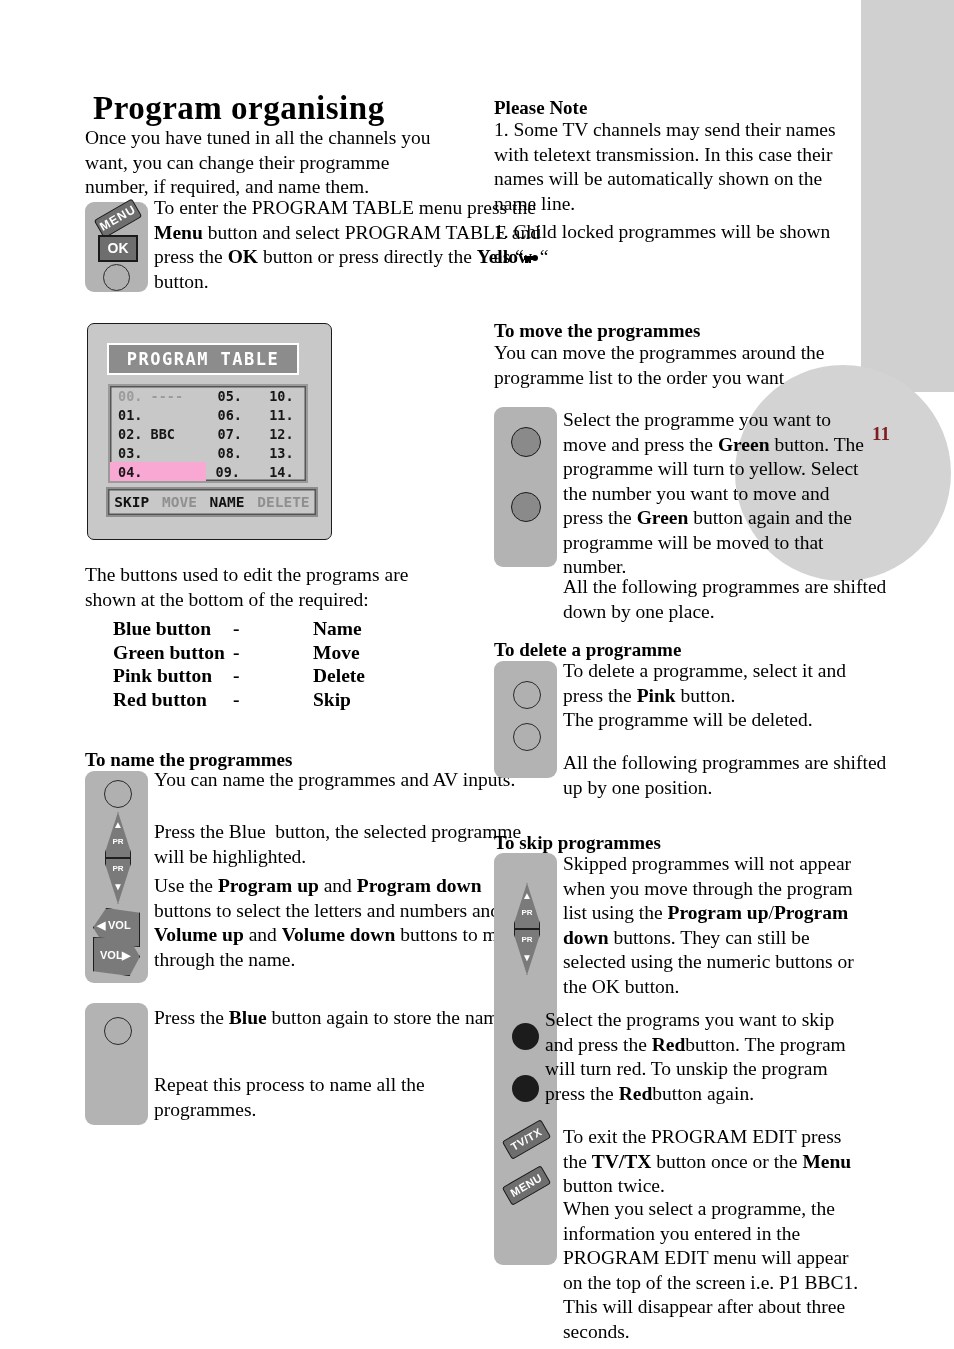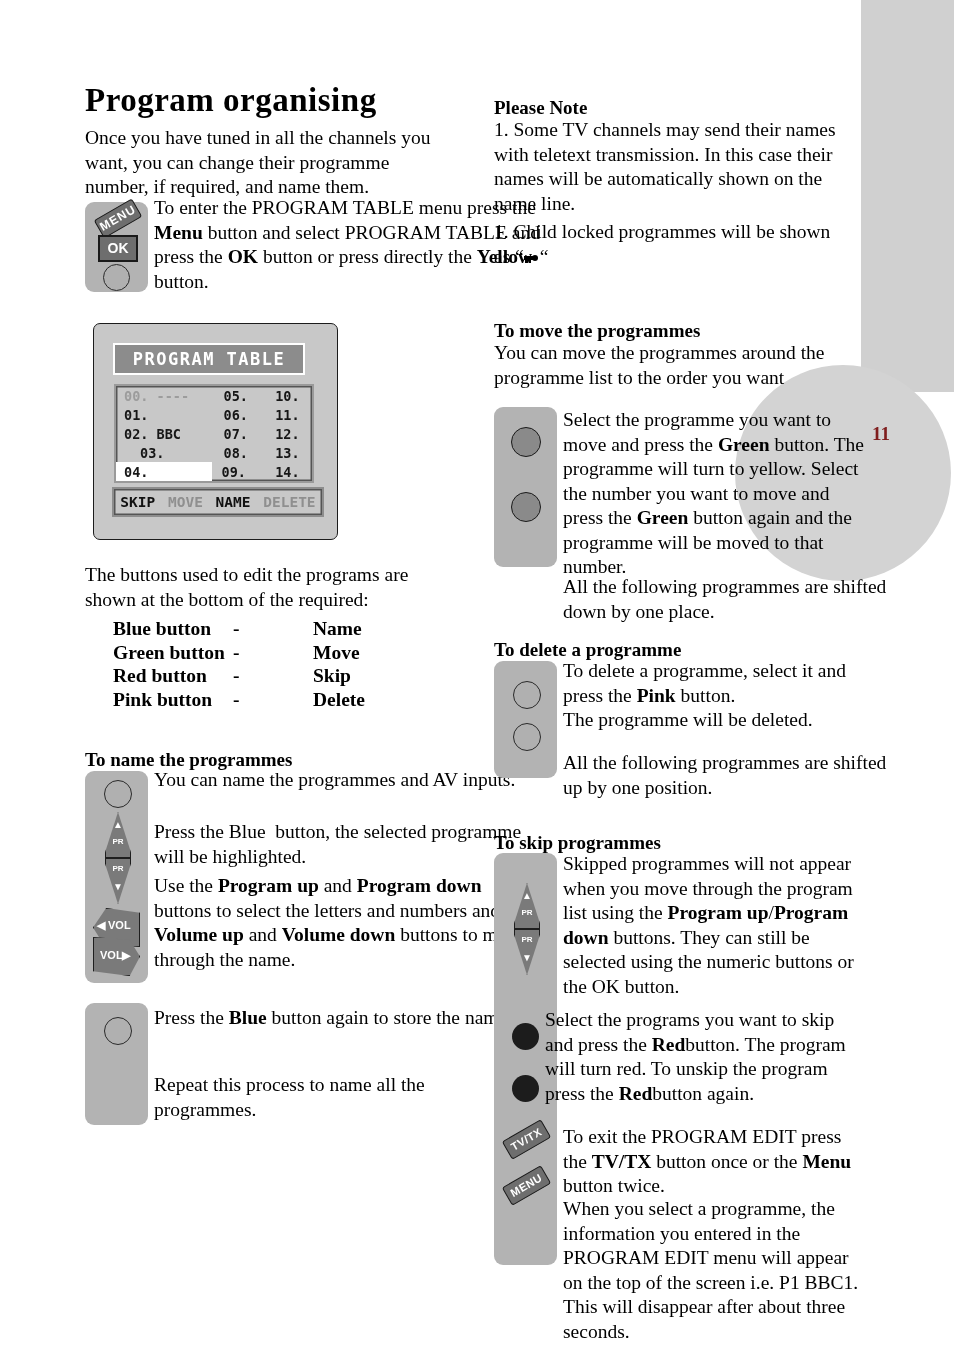--- a/index.html
+++ b/index.html
@@ -50,21 +50,21 @@
     top: 0;
   }
   .col-left { left: 85px; width: 385px; }
   .col-right { left: 494px; width: 370px; }
 
   h1.title {
     font-family: "Liberation Serif", serif;
     font-weight: bold;
     font-size: 33px;
     letter-spacing: 0.5px;
-    margin: 0;
+    margin: 8px;
     padding: 0;
     position: absolute;
     top: 82px;
     left: 0;
     white-space: nowrap;
   }
 
   p.body {
     font-size: 19.5px;
     line-height: 24.5px;
@@ -167,21 +167,21 @@
   .tv-list table {
     border-collapse: collapse;
     font-family: "DejaVu Sans Mono", monospace;
     font-weight: bold;
     font-size: 13.5px;
     color: #161616;
     width: 100%;
   }
   .tv-list td { padding: 1.5px 0 1.5px 0; white-space: pre; }
   .tv-list td.dim { color: #9c9c9c; }
-  .tv-list td.hl { background: #ffffff; }
+  .tv-list td.hl { background: #f9a8d4; }
   .tv-actions {
     position: absolute;
     background: #c8c8c8;
     border: 2px solid #8d8d8d;
     box-shadow: 0 0 0 1.5px #555 inset;
     font-family: "DejaVu Sans Mono", monospace;
     font-weight: bold;
     font-size: 14.5px;
     display: flex;
     align-items: center;
@@ -247,21 +247,21 @@
   <div class="panel" style="left:0px; top:202px; width:63px; height:90px;">
     <div class="menu-key rot-menu" style="left:11px; top:6px; width:42px; height:19px; font-size:12px; line-height:19px; letter-spacing:1px;">MENU</div>
     <div class="ok-key" style="left:13px; top:33px; width:36px; height:23px; font-size:14px; line-height:23px;">OK</div>
     <div class="circle-key" style="left:18px; top:62px; width:25px; height:25px;"></div>
   </div>
 
   <p class="body" style="position:absolute; top:196px; left:69px; width:395px;">
     <span>To enter the PROGRAM TABLE menu press the </span><b>Menu</b><span> button and select PROGRAM TABLE and press the </span><b>OK</b><span> button or press directly the </span><b>Yellow</b><span> button.</span>
   </p>
 
-  <div class="tv-outer" style="left:8px; top:323px; width:243px; height:215px;">
+  <div class="tv-outer" style="left:2px; top:323px; width:243px; height:215px;">
 
     <div class="tv-title" style="left:19px; top:19px; width:188px; height:28px; line-height:28px;">PROGRAM TABLE</div>
 
     <div class="tv-list" style="left:20px; top:60px; width:196px; height:95px;">
       <table>
         <tbody>
             <tr>
           <td class="dim" style="padding-left:8px;">00. ----</td>
           <td style="padding-left:12px;">05.</td>
           <td style="padding-left:16px;">10.</td>
@@ -270,21 +270,21 @@
           <td style="padding-left:8px;">01.</td>
           <td style="padding-left:12px;">06.</td>
           <td style="padding-left:16px;">11.</td>
         </tr>
         <tr>
           <td style="padding-left:8px;">02. BBC</td>
           <td style="padding-left:12px;">07.</td>
           <td style="padding-left:16px;">12.</td>
         </tr>
         <tr>
-          <td style="padding-left:24px;">03.</td>
+          <td style="padding-left:8px;">03.</td>
           <td style="padding-left:12px;">08.</td>
           <td style="padding-left:16px;">13.</td>
         </tr>
         <tr>
           <td class="hl" style="padding-left:8px;">04.</td>
           <td style="padding-left:10px;">09.</td>
           <td style="padding-left:16px;">14.</td>
         </tr>
       </tbody>
         </table>
@@ -307,28 +307,28 @@
         <td class="c1">Blue button</td>
         <td class="c2">-</td>
         <td>Name</td>
       </tr>
       <tr>
         <td class="c1">Green button</td>
         <td class="c2">-</td>
         <td>Move</td>
       </tr>
       <tr>
+        <td class="c1">Pink button</td>
+        <td class="c2">-</td>
+        <td>Delete</td>
+      </tr>
+      <tr>
         <td class="c1">Red button</td>
         <td class="c2">-</td>
         <td>Skip</td>
-      </tr>
-      <tr>
-        <td class="c1">Pink button</td>
-        <td class="c2">-</td>
-        <td>Delete</td>
       </tr>
     </tbody>
       </table>
   </div>
 
   <div class="h3" style="position:absolute; top:748px; left:0px;">To name the programmes</div>
 
   <div class="panel" style="left:0px; top:771px; width:63px; height:212px;">
     <div class="circle-key" style="left:19px; top:9px; width:26px; height:26px;"></div>
     <div class="pr-up" style="left:20px; top:41px; width:24px; height:44px;">

